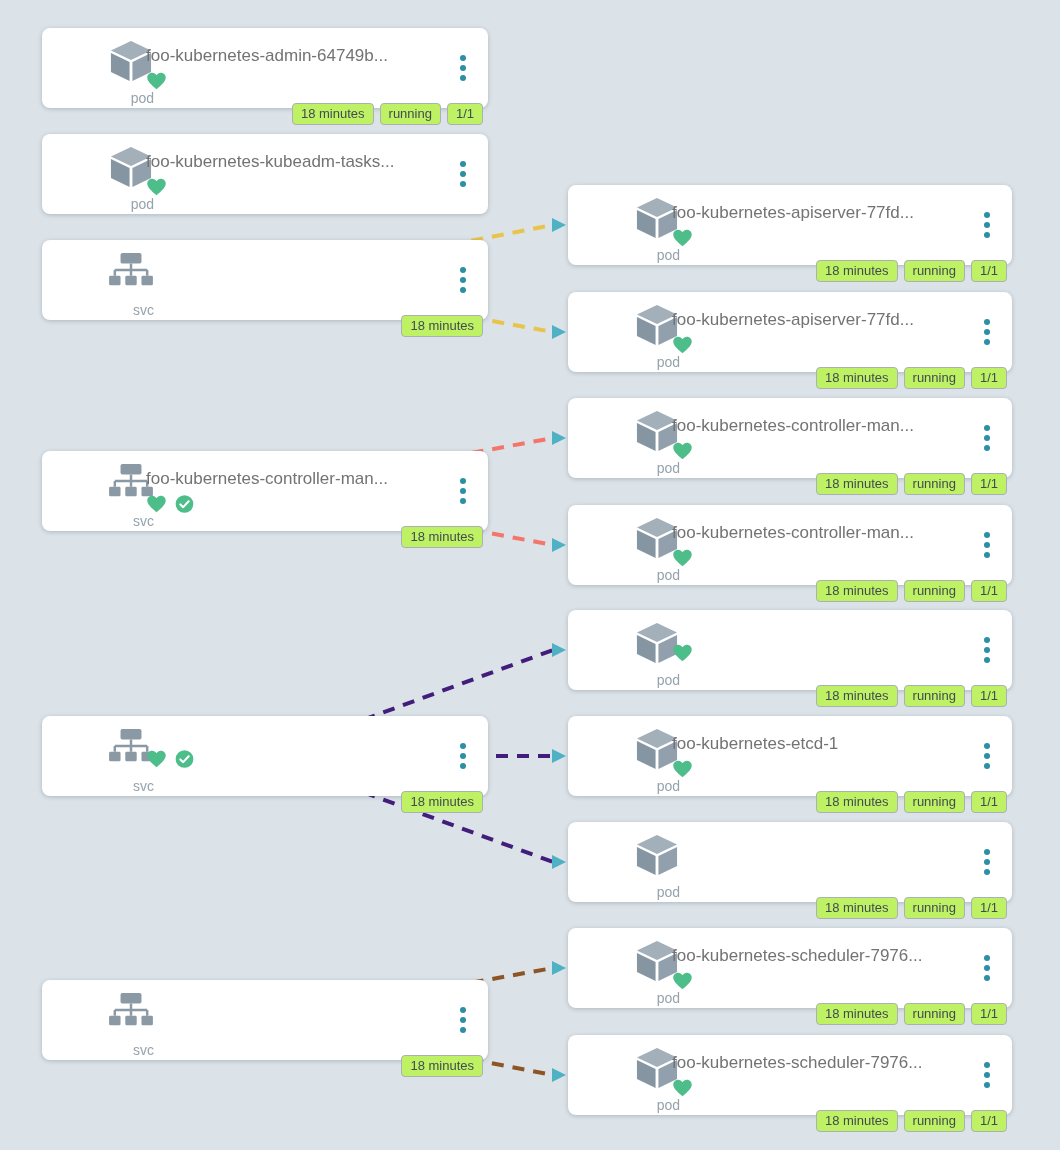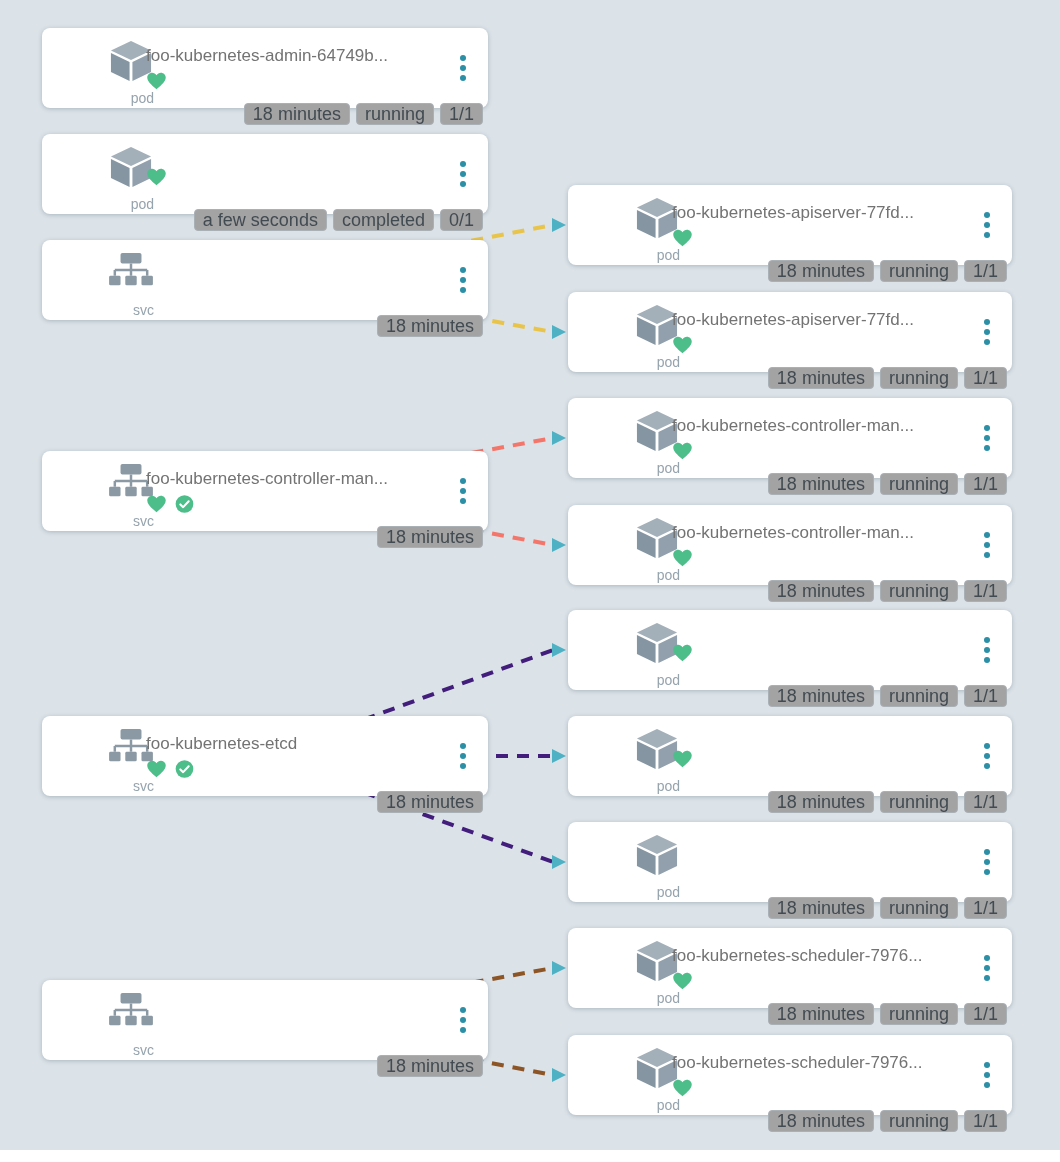--- a/index.html
+++ b/index.html
@@ -85,23 +85,23 @@
   }
   .badges {
     position: absolute;
     right: 5px;
     top: calc(100% - 5px);
     display: flex;
     gap: 6px;
     white-space: nowrap;
   }
   .badge {
-    font-size: 18px;
+    font-size: 13px;
     color: #424b52;
-    background: #a3a3a3;
+    background: #bef264;
     border: 1px solid #a9b0b6;
     border-radius: 4px;
     padding: 0 8px;
     height: 20px;
     line-height: 20px;
   }
   .bottom-strip {
     position: absolute;
     left: 0; right: 0;
     top: 1150px;
@@ -166,35 +166,31 @@
     <div class="card" style="left: 42px; top: 134px; width: 446px;">
       <div class="icon-col">
         <svg width="46" height="42" viewBox="0 0 48 44">
           <polygon points="24,1 45,11 24,21 3,11" fill="#a3afb9"></polygon>
           <polygon points="3,13.5 22.5,23 22.5,43 3,33.5" fill="#8695a2"></polygon>
           <polygon points="45,13.5 25.5,23 25.5,43 45,33.5" fill="#91a0ac"></polygon>
         </svg>
         <span class="kind-label">pod</span>
       </div>
       <div class="content">
-        <div class="health">
-          <svg width="21" height="19" viewBox="0 0 24 22">
-            <path d="M12 20.6 C5.4 14.9 1.3 11 1.3 6.9 C1.3 3.9 3.8 1.4 6.9 1.4 C8.9 1.4 10.9 2.5 12 4.2 C13.1 2.5 15.1 1.4 17.1 1.4 C20.2 1.4 22.7 3.9 22.7 6.9 C22.7 11 18.6 14.9 12 20.6 Z" fill="#4dbd8a"></path>
-          </svg>
-        </div>
-      </div>
-      <div class="menu">
-        <span class="dot"></span>
-        <span class="dot"></span>
-        <span class="dot"></span>
-      </div>
-      <div class="badges">
-        <span class="badge">a few seconds</span>
-        <span class="badge">completed</span>
-        <span class="badge">0/1</span>
+        <div class="title">foo-kubernetes-kubeadm-tasks...</div>
+        <div class="health">
+          <svg width="21" height="19" viewBox="0 0 24 22">
+            <path d="M12 20.6 C5.4 14.9 1.3 11 1.3 6.9 C1.3 3.9 3.8 1.4 6.9 1.4 C8.9 1.4 10.9 2.5 12 4.2 C13.1 2.5 15.1 1.4 17.1 1.4 C20.2 1.4 22.7 3.9 22.7 6.9 C22.7 11 18.6 14.9 12 20.6 Z" fill="#4dbd8a"></path>
+          </svg>
+        </div>
+      </div>
+      <div class="menu">
+        <span class="dot"></span>
+        <span class="dot"></span>
+        <span class="dot"></span>
       </div>
     </div>
     <div class="card" style="left: 42px; top: 240px; width: 446px;">
       <div class="icon-col">
         <svg width="46" height="40" viewBox="0 0 48 42">
           <rect x="13" y="1" width="22" height="11" rx="2" fill="#8b99a5"></rect>
           <path d="M24 12 V19 M7 19 H41 M7 19 V25 M24 19 V25 M41 19 V25" stroke="#8b99a5" stroke-width="2.6" fill="none"></path>
           <rect x="1" y="25" width="12" height="10" rx="1.5" fill="#8b99a5"></rect>
           <rect x="18" y="25" width="12" height="10" rx="1.5" fill="#8b99a5"></rect>
           <rect x="35" y="25" width="12" height="10" rx="1.5" fill="#8b99a5"></rect>
@@ -247,21 +243,20 @@
         <svg width="46" height="40" viewBox="0 0 48 42">
           <rect x="13" y="1" width="22" height="11" rx="2" fill="#8b99a5"></rect>
           <path d="M24 12 V19 M7 19 H41 M7 19 V25 M24 19 V25 M41 19 V25" stroke="#8b99a5" stroke-width="2.6" fill="none"></path>
           <rect x="1" y="25" width="12" height="10" rx="1.5" fill="#8b99a5"></rect>
           <rect x="18" y="25" width="12" height="10" rx="1.5" fill="#8b99a5"></rect>
           <rect x="35" y="25" width="12" height="10" rx="1.5" fill="#8b99a5"></rect>
         </svg>
         <span class="kind-label">svc</span>
       </div>
       <div class="content">
-        <div class="title">foo-kubernetes-etcd</div>
         <div class="health">
           <svg width="21" height="19" viewBox="0 0 24 22">
             <path d="M12 20.6 C5.4 14.9 1.3 11 1.3 6.9 C1.3 3.9 3.8 1.4 6.9 1.4 C8.9 1.4 10.9 2.5 12 4.2 C13.1 2.5 15.1 1.4 17.1 1.4 C20.2 1.4 22.7 3.9 22.7 6.9 C22.7 11 18.6 14.9 12 20.6 Z" fill="#4dbd8a"></path>
           </svg>
           <svg width="19" height="19" viewBox="0 0 20 20">
             <circle cx="10" cy="10" r="9.3" fill="#4dbd8a"></circle>
             <path d="M5.6 10.4 L8.6 13.3 L14.4 7.2" stroke="#ffffff" stroke-width="2.2" fill="none" stroke-linecap="round" stroke-linejoin="round"></path>
           </svg>
         </div>
       </div>
@@ -436,20 +431,21 @@
     <div class="card" style="left: 568px; top: 716px; width: 444px;">
       <div class="icon-col">
         <svg width="46" height="42" viewBox="0 0 48 44">
           <polygon points="24,1 45,11 24,21 3,11" fill="#a3afb9"></polygon>
           <polygon points="3,13.5 22.5,23 22.5,43 3,33.5" fill="#8695a2"></polygon>
           <polygon points="45,13.5 25.5,23 25.5,43 45,33.5" fill="#91a0ac"></polygon>
         </svg>
         <span class="kind-label">pod</span>
       </div>
       <div class="content">
+        <div class="title">foo-kubernetes-etcd-1</div>
         <div class="health">
           <svg width="21" height="19" viewBox="0 0 24 22">
             <path d="M12 20.6 C5.4 14.9 1.3 11 1.3 6.9 C1.3 3.9 3.8 1.4 6.9 1.4 C8.9 1.4 10.9 2.5 12 4.2 C13.1 2.5 15.1 1.4 17.1 1.4 C20.2 1.4 22.7 3.9 22.7 6.9 C22.7 11 18.6 14.9 12 20.6 Z" fill="#4dbd8a"></path>
           </svg>
         </div>
       </div>
       <div class="menu">
         <span class="dot"></span>
         <span class="dot"></span>
         <span class="dot"></span>

